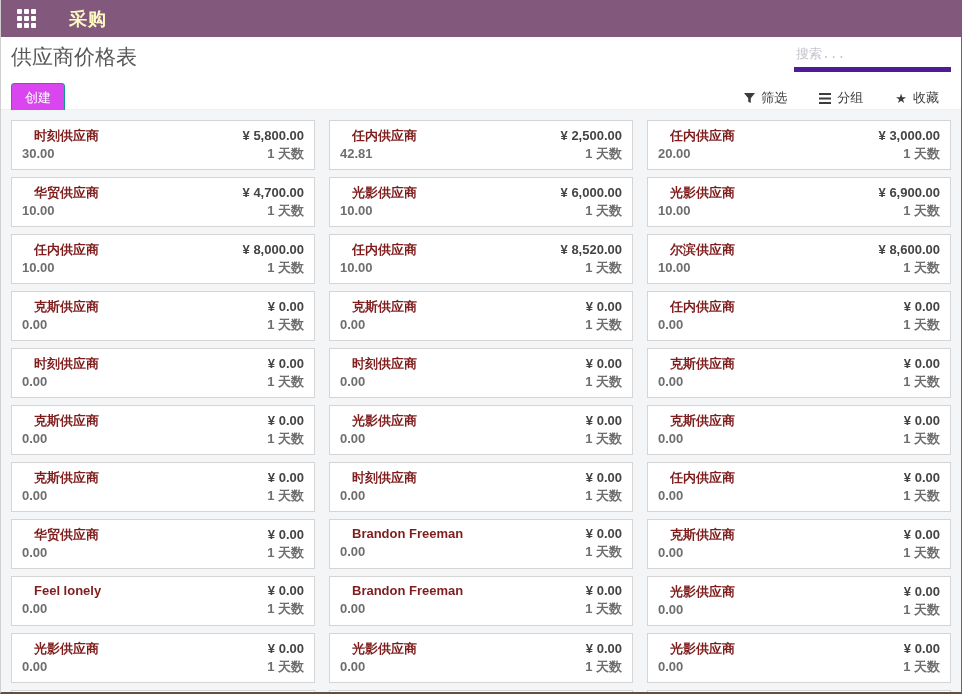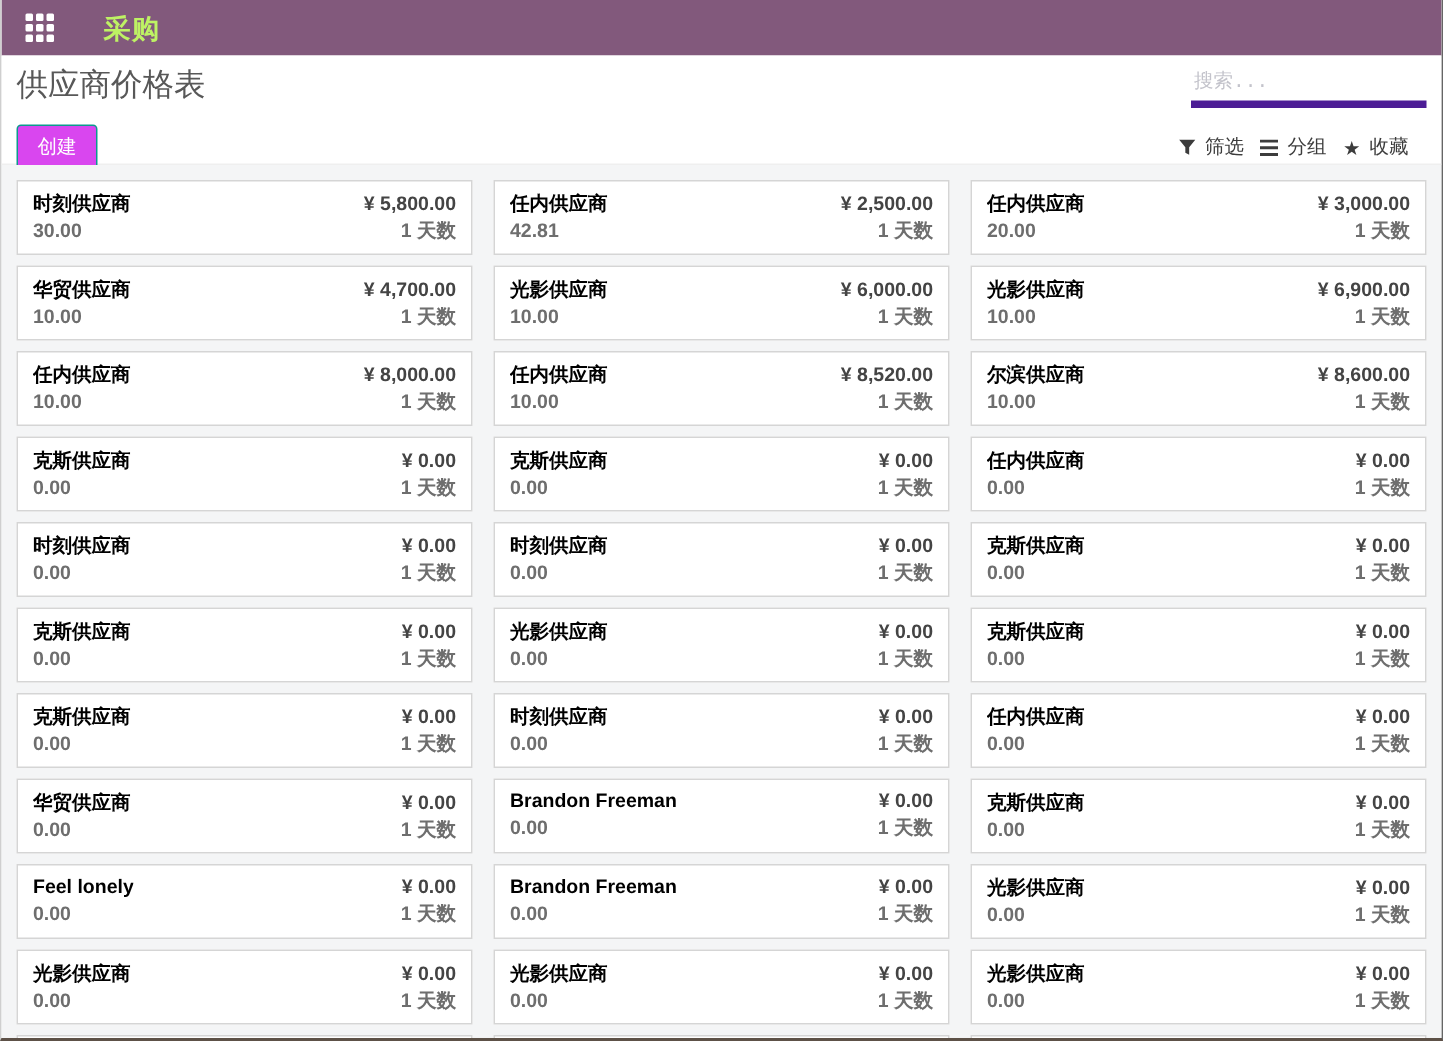--- a/index.html
+++ b/index.html
@@ -29,21 +29,21 @@
     padding: 0 8px;
   }
   .apps-btn {
     width: 34px; height: 37px;
     display: flex; align-items: center; justify-content: center;
     cursor: pointer;
   }
   .apps-grid { display: grid; grid-template-columns: repeat(3, 5px); grid-template-rows: repeat(3, 5px); gap: 2px; }
   .apps-grid span { background: #fff; border-radius: 1px; }
   .brand {
-    font-size: 18px; font-weight: 700; color: #bef264;
+    font-size: 18px; font-weight: 700; color: #fef9c3;
     margin-left: 26px; cursor: pointer; letter-spacing: 1px;
   }
   .nav-menu { display: flex; align-items: center; margin-left: 42px; height: 100%; }
   .nav-item {
     padding: 0 12px; height: 100%;
     display: flex; align-items: center;
     color: #fff; font-size: 13px; cursor: pointer; white-space: nowrap;
   }
 
   
@@ -62,21 +62,21 @@
     font-family: Liberation Mono, monospace;
     color: #4c4c4c; background: transparent;
   }
   .search-input::placeholder { color: #c3c3cb; }
   .cp-row2 { display: flex; justify-content: space-between; align-items: center; margin-top: 5px; }
   .btn-create {
     background: #d946ef; color: #fff; border: 1px solid #0c9a8d;
     font-size: 13px; padding: 5px 13px; border-radius: 3px; cursor: pointer;
     font-family: "Liberation Sans", "DejaVu Sans", sans-serif;
   }
-  .filter-group { display: flex; align-items: center; gap: 11px; margin-right: 12px; }
+  .filter-group { display: flex; align-items: center; gap: 32px; margin-right: 12px; }
   .filter-btn {
     display: flex; align-items: center; gap: 6px;
     font-size: 13px; color: #3c3c3c; cursor: pointer; background: none; border: none;
     font-family: "Liberation Sans", "DejaVu Sans", sans-serif;
   }
   .filter-btn svg { display: block; }
 
   
   .kanban {
     flex: 1 1 auto;
@@ -90,21 +90,21 @@
     align-content: start;
   }
   .card {
     background: #fff;
     border: 1px solid #d5d5d5;
     padding: 6px 10px 7px 10px;
     display: flex; flex-direction: column; justify-content: space-between;
     cursor: pointer;
   }
   .card-top, .card-bottom { display: flex; justify-content: space-between; align-items: baseline; }
-  .vendor-name { font-weight: 700; color: #000000; overflow: hidden; white-space: nowrap; }
+  .vendor-name { font-weight: 700; color: #7f1d1d; overflow: hidden; white-space: nowrap; margin-left: 12px; }
   .price { font-weight: 700; color: #444; white-space: nowrap; }
   .qty, .delay { color: #6e6e6e; font-weight: 700; }
 </style>
 </head>
 <body>
 
 <div class="window">
 
   <div class="navbar">
     <div class="apps-btn">

